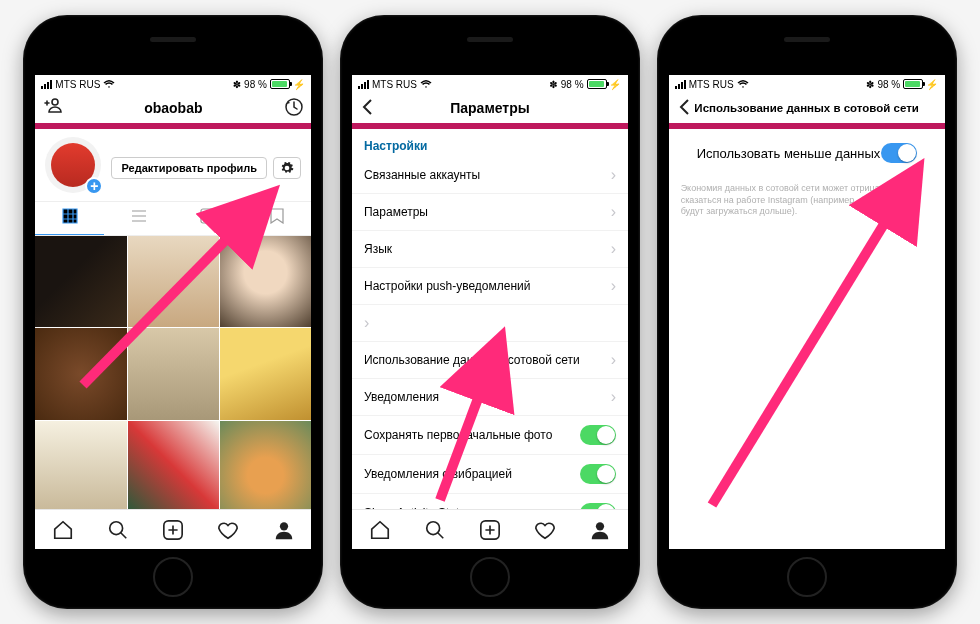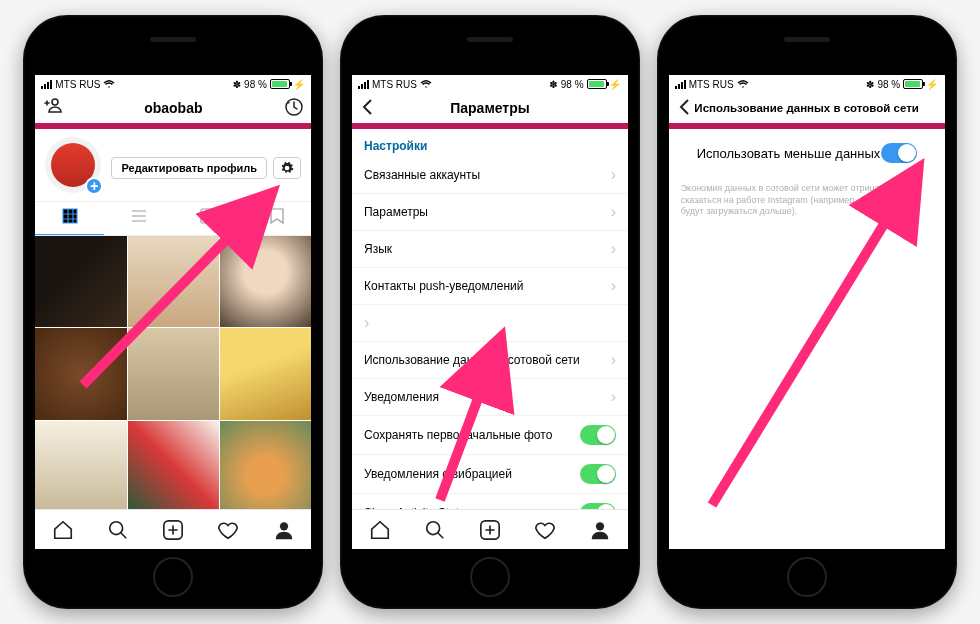--- a/index.html
+++ b/index.html
@@ -259,21 +259,21 @@
         </div>
       <div class="row">
           <span>Параметры</span>
           <span class="chev">›</span>
         </div>
       <div class="row">
           <span>Язык</span>
           <span class="chev">›</span>
         </div>
       <div class="row">
-          <span>Контакты push-уведомлений</span>
+          <span>Настройки push-уведомлений</span>
           <span class="chev">›</span>
         </div>
       <div class="row">
           <span class="chev">›</span>
         </div>
       <div class="row">
           <span>Использование данных в сотовой сети</span>
           <span class="chev">›</span>
         </div>
       <div class="row">

